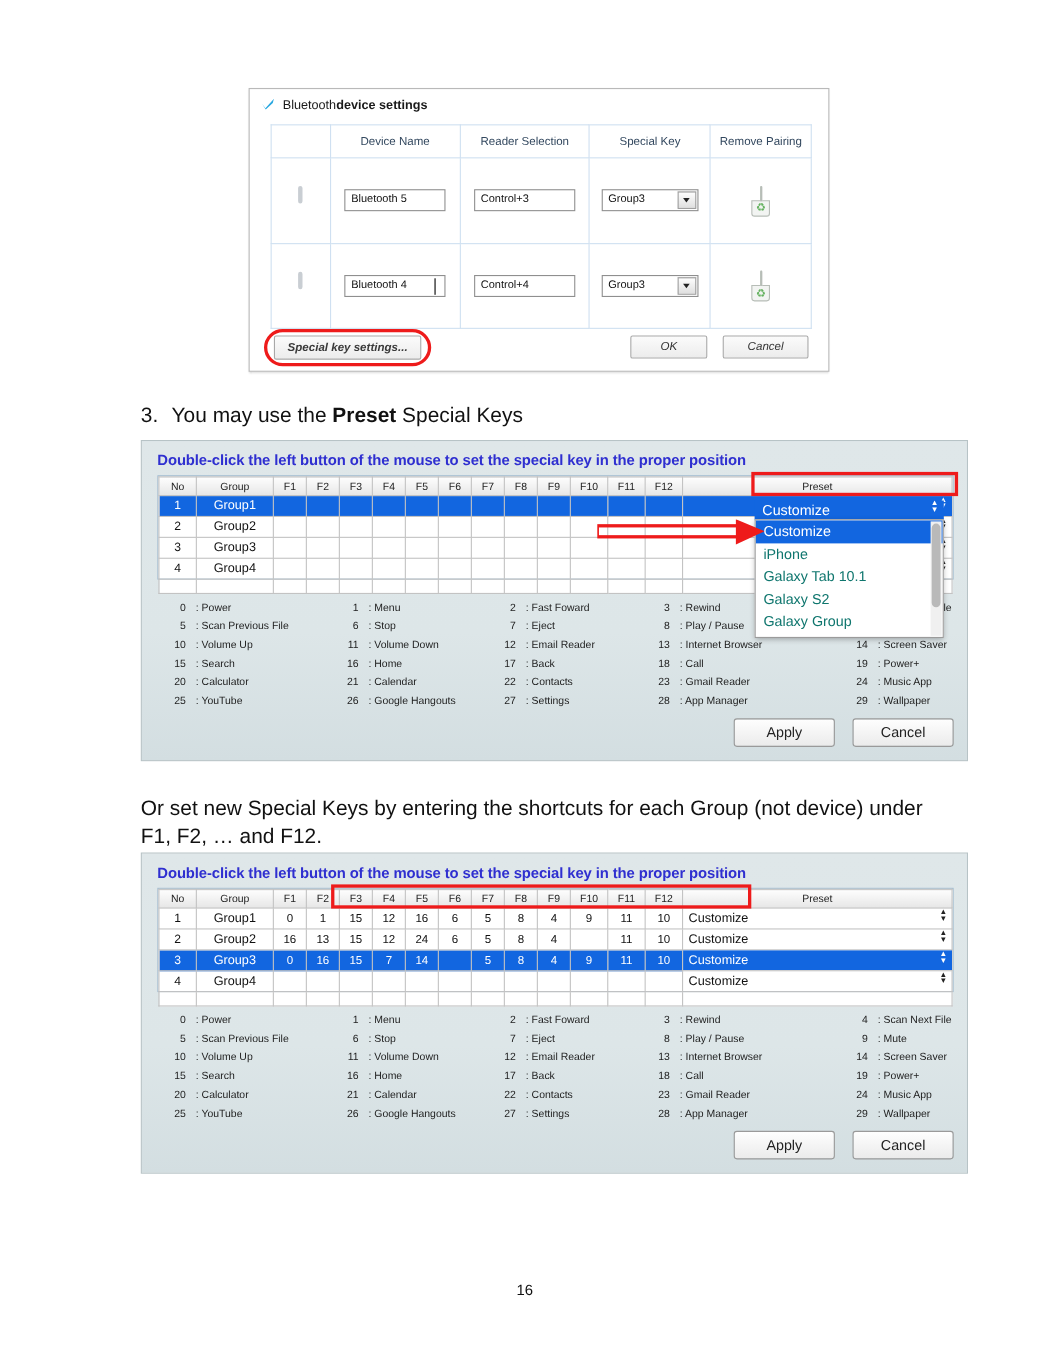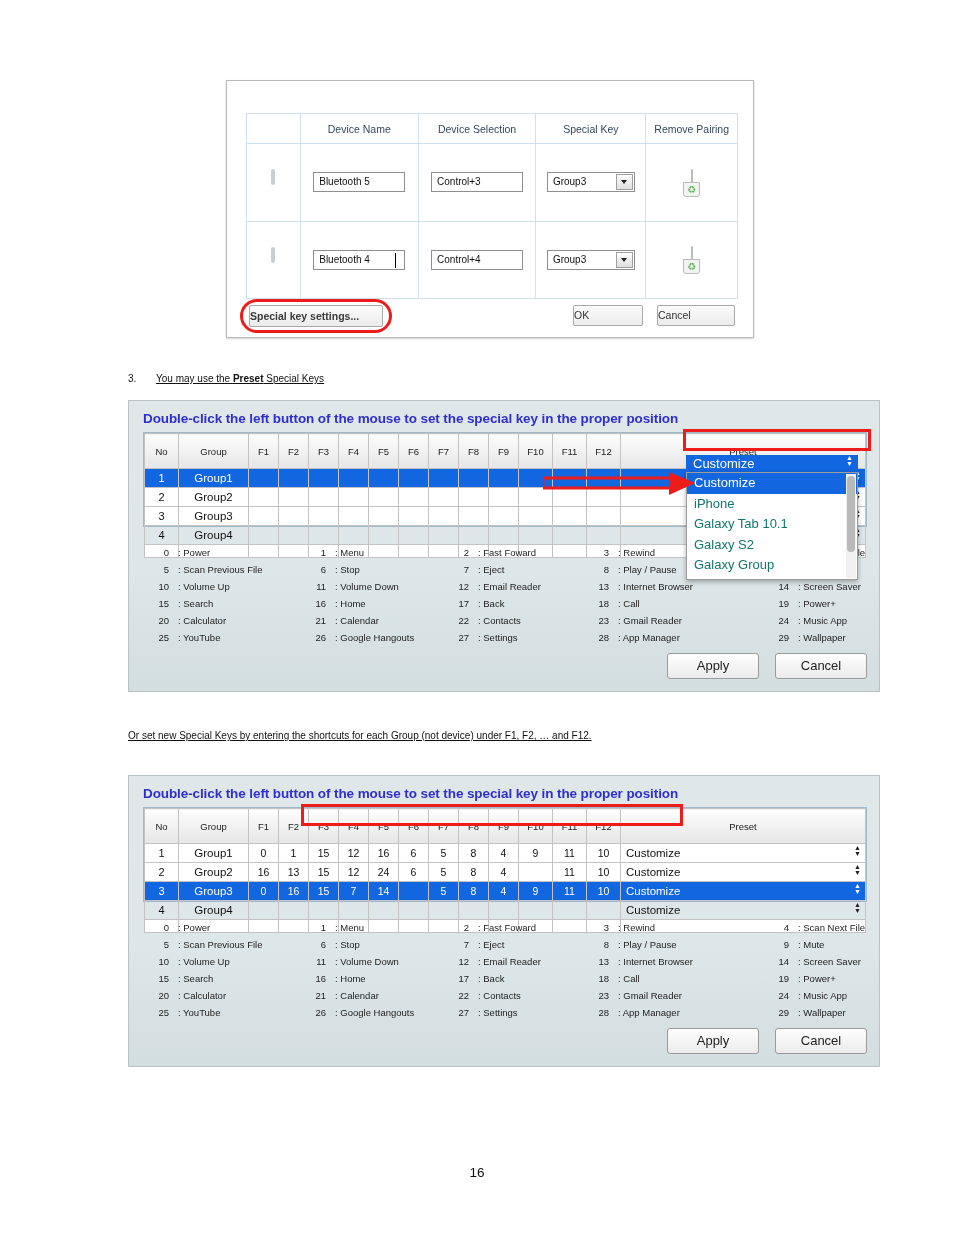--- a/index.html
+++ b/index.html
@@ -123,44 +123,44 @@
 
   #bt-footer {
     position: absolute; left: 0; right: 0; bottom: 0;
     height: 38px;
   }
   .btn {
     display:inline-block;
     border: 1px solid #a8a8a8;
     background: linear-gradient(180deg,#fbfbfb 0%, #ececec 100%);
     font-size: 10.5px; color: #333;
-    text-align: left;
+    text-align: center;
     border-radius: 2px;
+    font-style: italic;
   }
   #btn-special {
     position: absolute; left: 22px; top: 6px;
     width: 134px; height: 22px; line-height: 20px;
     font-weight: bold; font-size: 10.5px; color: #3a3a3a;
   }
   #special-ring {
     position: absolute; left: 13px; top: 0px;
     width: 152px; height: 34px;
     border: 3px solid #ee1b1b;
     border-radius: 18px;
     pointer-events: none;
   }
   #btn-ok { position:absolute; right: 110px; top: 6px; width: 70px; height: 21px; line-height: 19px; }
   #btn-cancel { position:absolute; right: 18px; top: 6px; width: 78px; height: 21px; line-height: 19px; }
 
   
   .para {
     position: absolute;
-    font-size: 10px; color: #111;
+    font-size: 19px; color: #111;
     line-height: 25px;
-    text-decoration: underline;
   }
   #para3 { left: 128px; top: 366px; width: 700px; }
   #para3 .num { display:inline-block; width: 28px; }
   #para-or { left: 128px; top: 723px; width: 730px; }
 
   
   .skwin {
     position: absolute;
     background: linear-gradient(180deg,#dfe7e9 0%, #dde6e8 60%, #d3dee1 100%);
     border: 1px solid #b7c3c6;
@@ -183,21 +183,21 @@
     border: 1px solid #c3c3c3;
     font-size: 10.5px;
     font-weight: normal;
     color: #111;
     text-align: center;
     height: 19px;
     padding: 0;
   }
   .grid thead th {
     background: linear-gradient(180deg,#fdfdfd,#e6e6e6);
-    font-size: 9.5px; color: #222; height: 35px;
+    font-size: 9.5px; color: #222; height: 17px;
   }
   .grid tbody tr.sel td { background: #1266e0; color: #fff; }
   .grid td.gname { font-size: 11.5px; }
   .grid td.nocell { font-size: 11px; }
   .grid td.preset {
     text-align: left; padding-left: 5px;
     font-size: 11.5px; position: relative;
   }
   .grid td.preset .spin {
     position: absolute; right: 4px; top: 1px;
@@ -272,27 +272,36 @@
     position: absolute; left: 0; right: 0; top: 1165px;
     text-align: center;
     font-size: 13.5px; color: #111;
   }
 </style>
 </head>
 <body>
 
 <div id="bt-dialog">
 
+  <div id="bt-title">
+    <span class="chk">
+      <svg width="13" height="11" viewBox="0 0 13 11">
+          <path d="M1 5.2 L4.3 9.4 L12 0.8 L11 4.6 L4.6 10.6 Z" fill="#2aa8e0"></path>
+        </svg>
+    </span>
+    <span class="t-reg">Bluetooth </span>
+    <span class="t-bold">device settings</span>
+  </div>
 
   <table id="bt-table">
     <thead>
       <tr>
         <th class="col-ico"></th>
         <th class="col-name">Device Name</th>
-        <th class="col-sel">Device Selection</th>
+        <th class="col-sel">Reader Selection</th>
         <th class="col-key">Special Key</th>
         <th class="col-rem">Remove Pairing</th>
       </tr>
     </thead>
     <tbody id="bt-body">
         <tr>
           <td class="col-ico"><span class="monitor"><span class="scr"></span><span class="stand"></span><span class="base"></span></span></td>
           <td class="col-name"><span class="tbox">Bluetooth 5</span></td>
           <td class="col-sel"><span class="tbox">Control+3</span></td>
           <td class="col-key"><span class="combo">Group3<span class="arrow">

